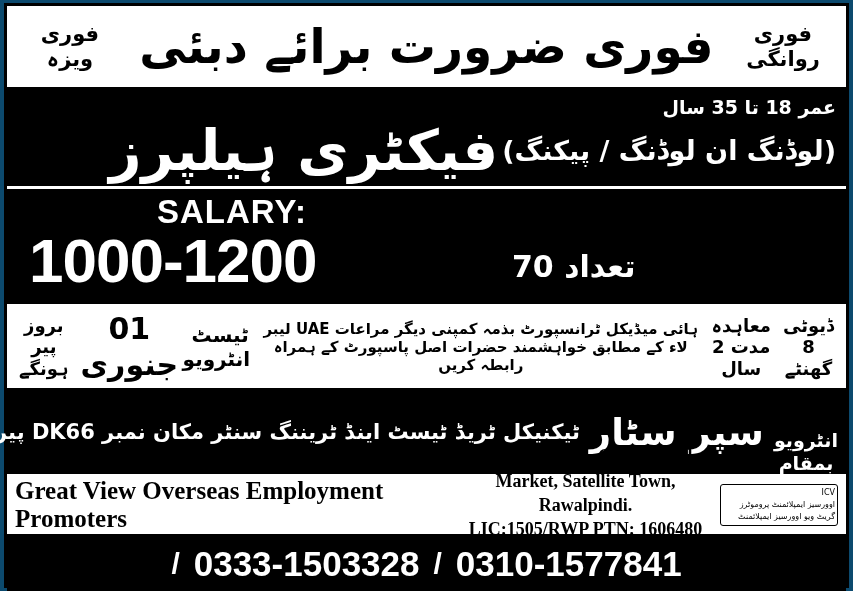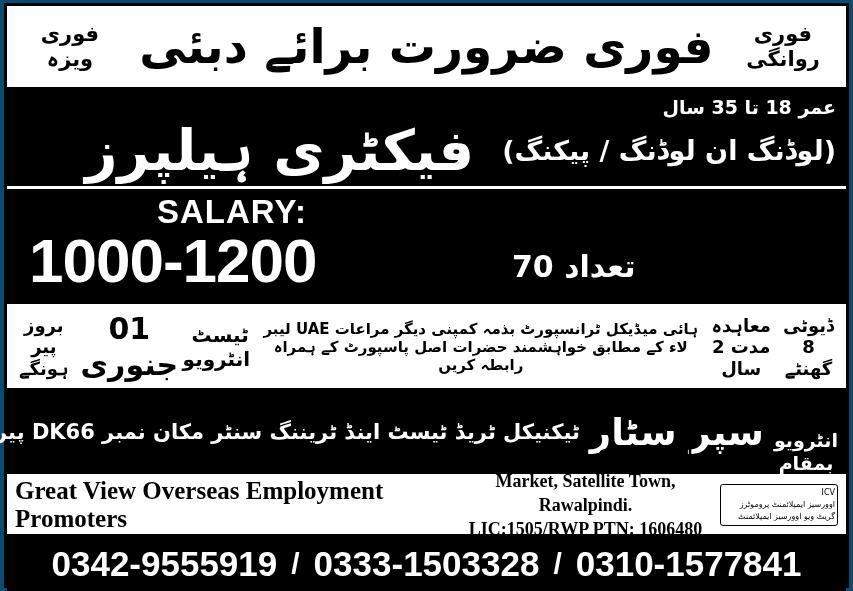--- a/index.html
+++ b/index.html
@@ -80,21 +80,21 @@
     text-align: right;
     font-size: 19px;
     font-weight: bold;
     font-family: "DejaVu Sans", sans-serif;
     margin-bottom: 2px;
   }
   .band2 .titlerow {
     display: flex;
     align-items: center;
     justify-content: flex-end;
-    gap: 28px;
+    gap: 4px;
   }
   .band2 .sub {
     font-size: 27px;
     font-weight: bold;
     font-family: "DejaVu Sans", sans-serif;
     white-space: nowrap;
   }
   .band2 .main {
     font-size: 56px;
     font-weight: bold;
@@ -308,21 +308,20 @@
         <div>LIC:1505/RWP PTN: 1606480 Dt:6/6/23, 1908509 Dt:9/9/23</div>
       </div>
       <div class="stamp">
         <div>ICV</div>
         <div class="urdu">اوورسیز ایمپلائمنٹ پروموٹرز</div>
         <div class="urdu">گریٹ ویو اوورسیز ایمپلائمنٹ</div>
       </div>
     </div>
 
     <div class="band band7">
-      <span>0342-9555919</span>
       <span class="sep">/</span>
       <span>0333-1503328</span>
       <span class="sep">/</span>
       <span>0310-1577841</span>
     </div>
 
   </div>
 </div>
 
 </body></html>

